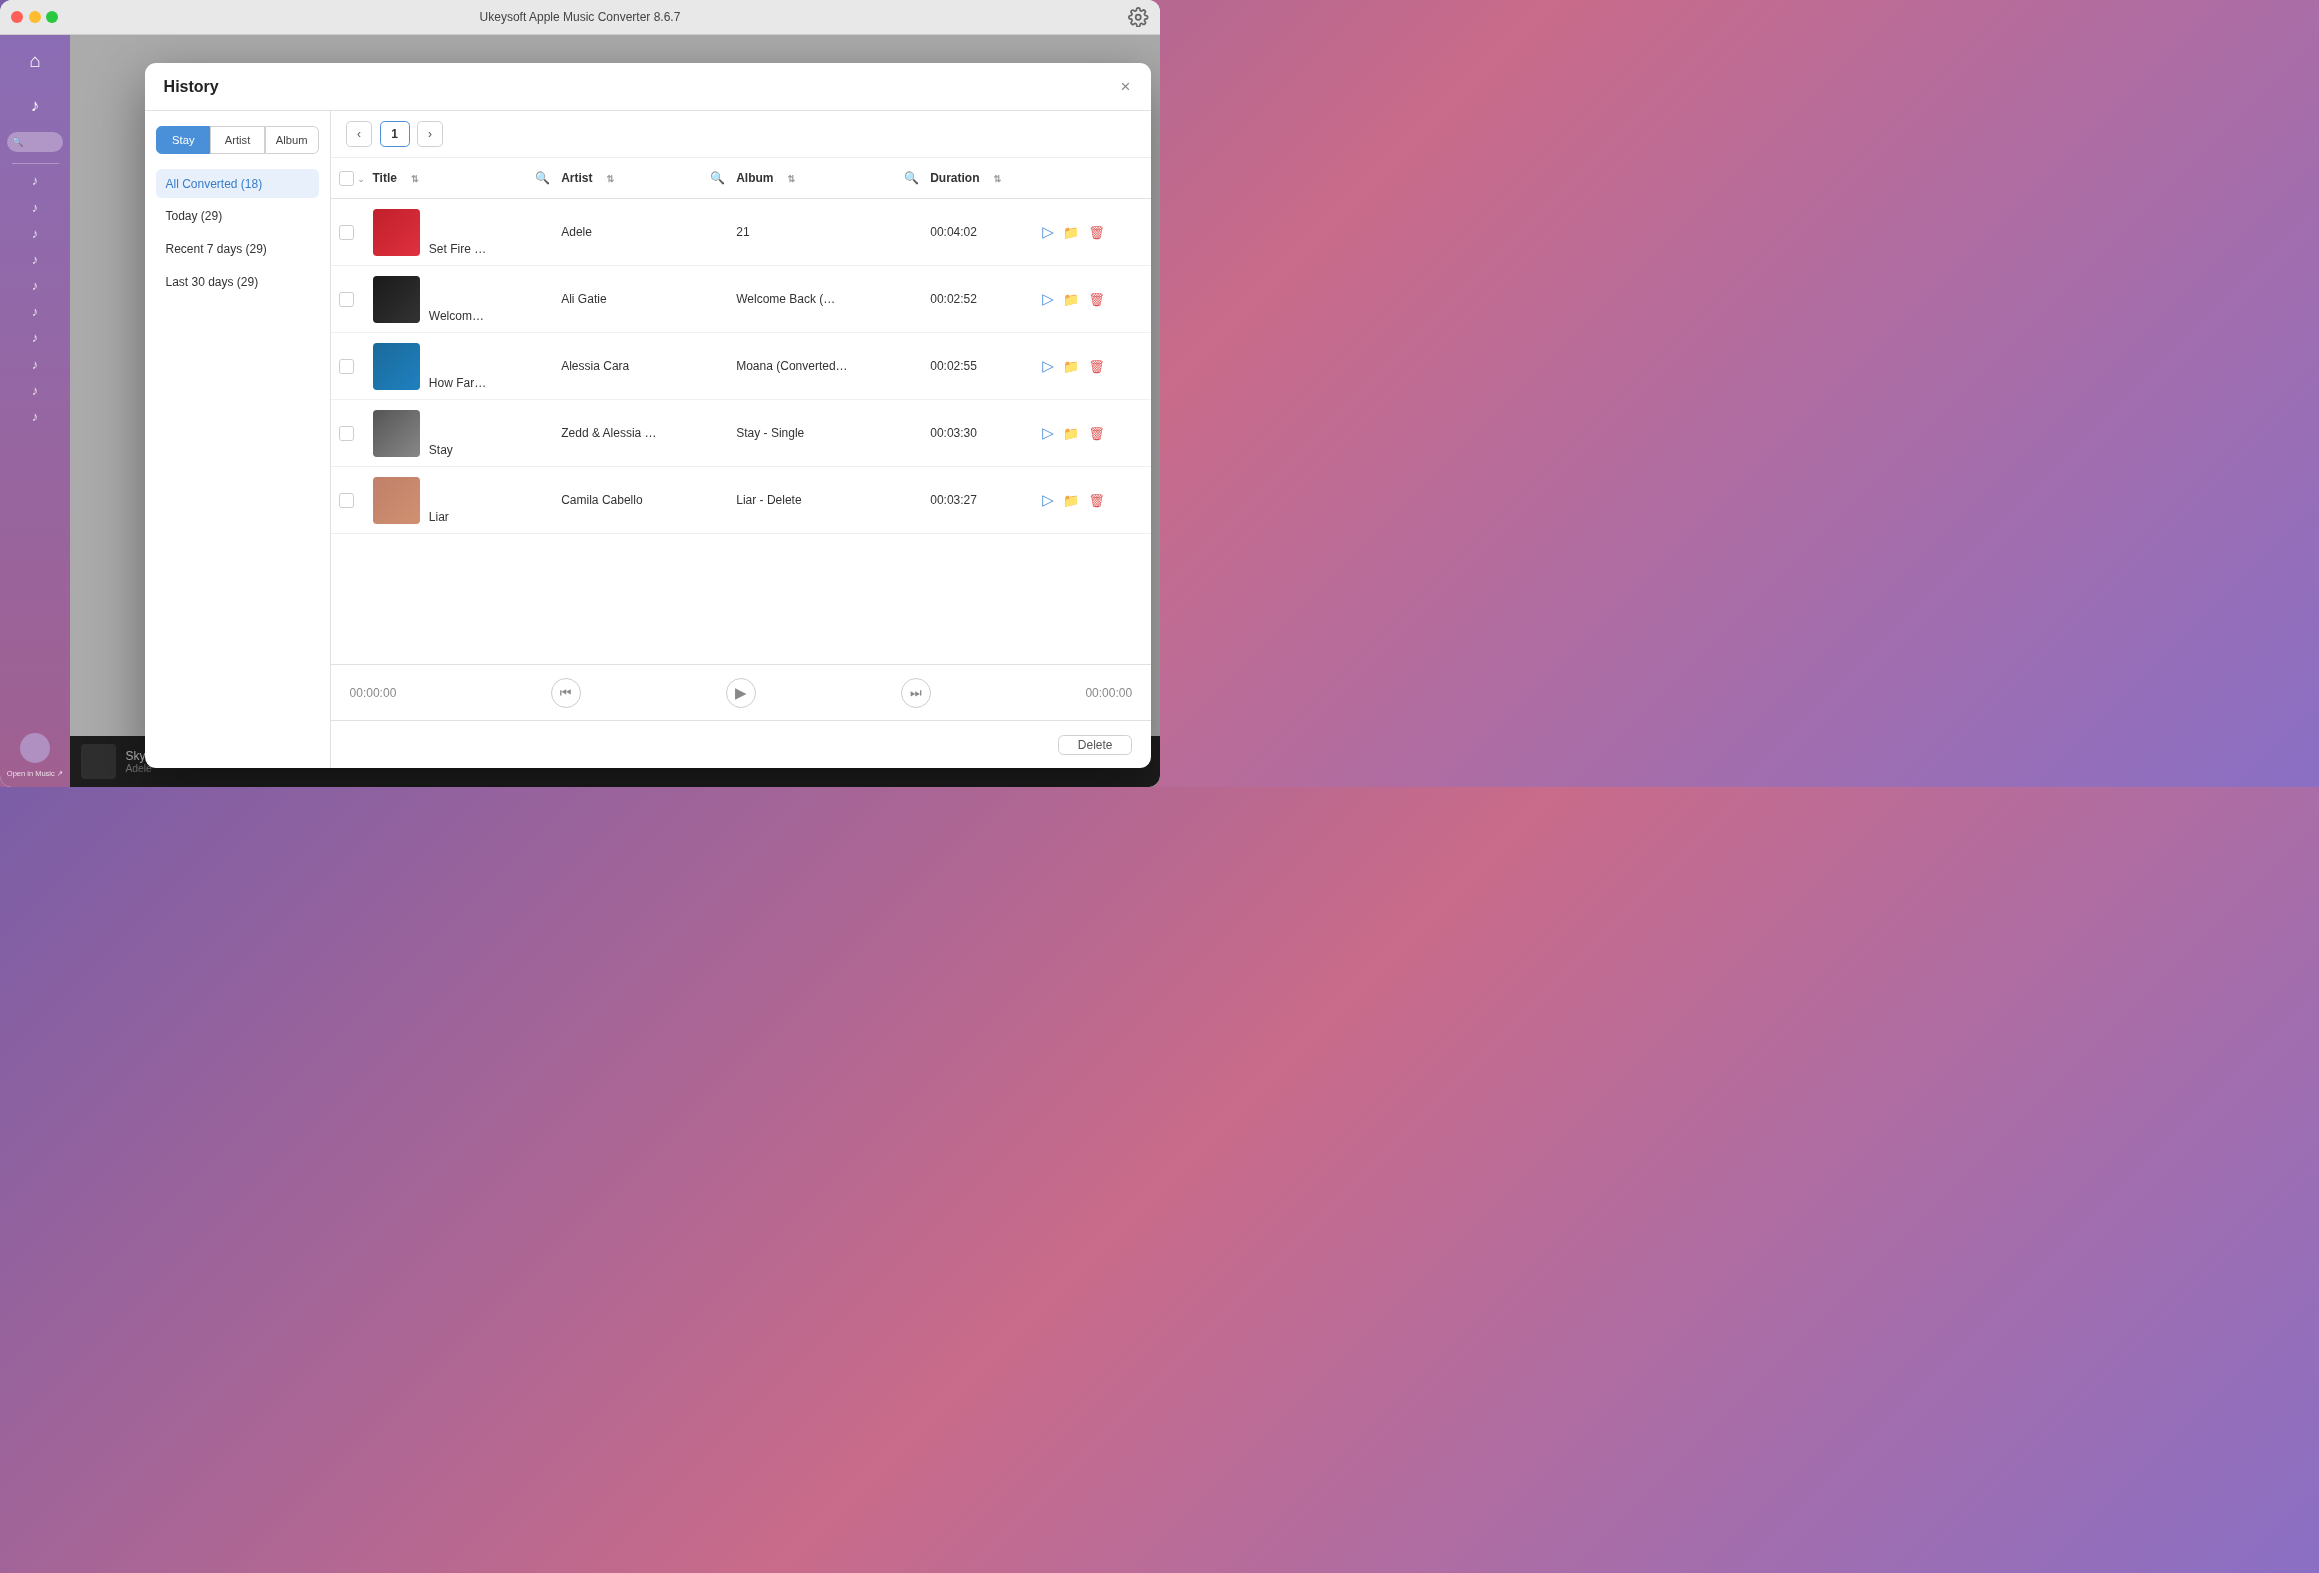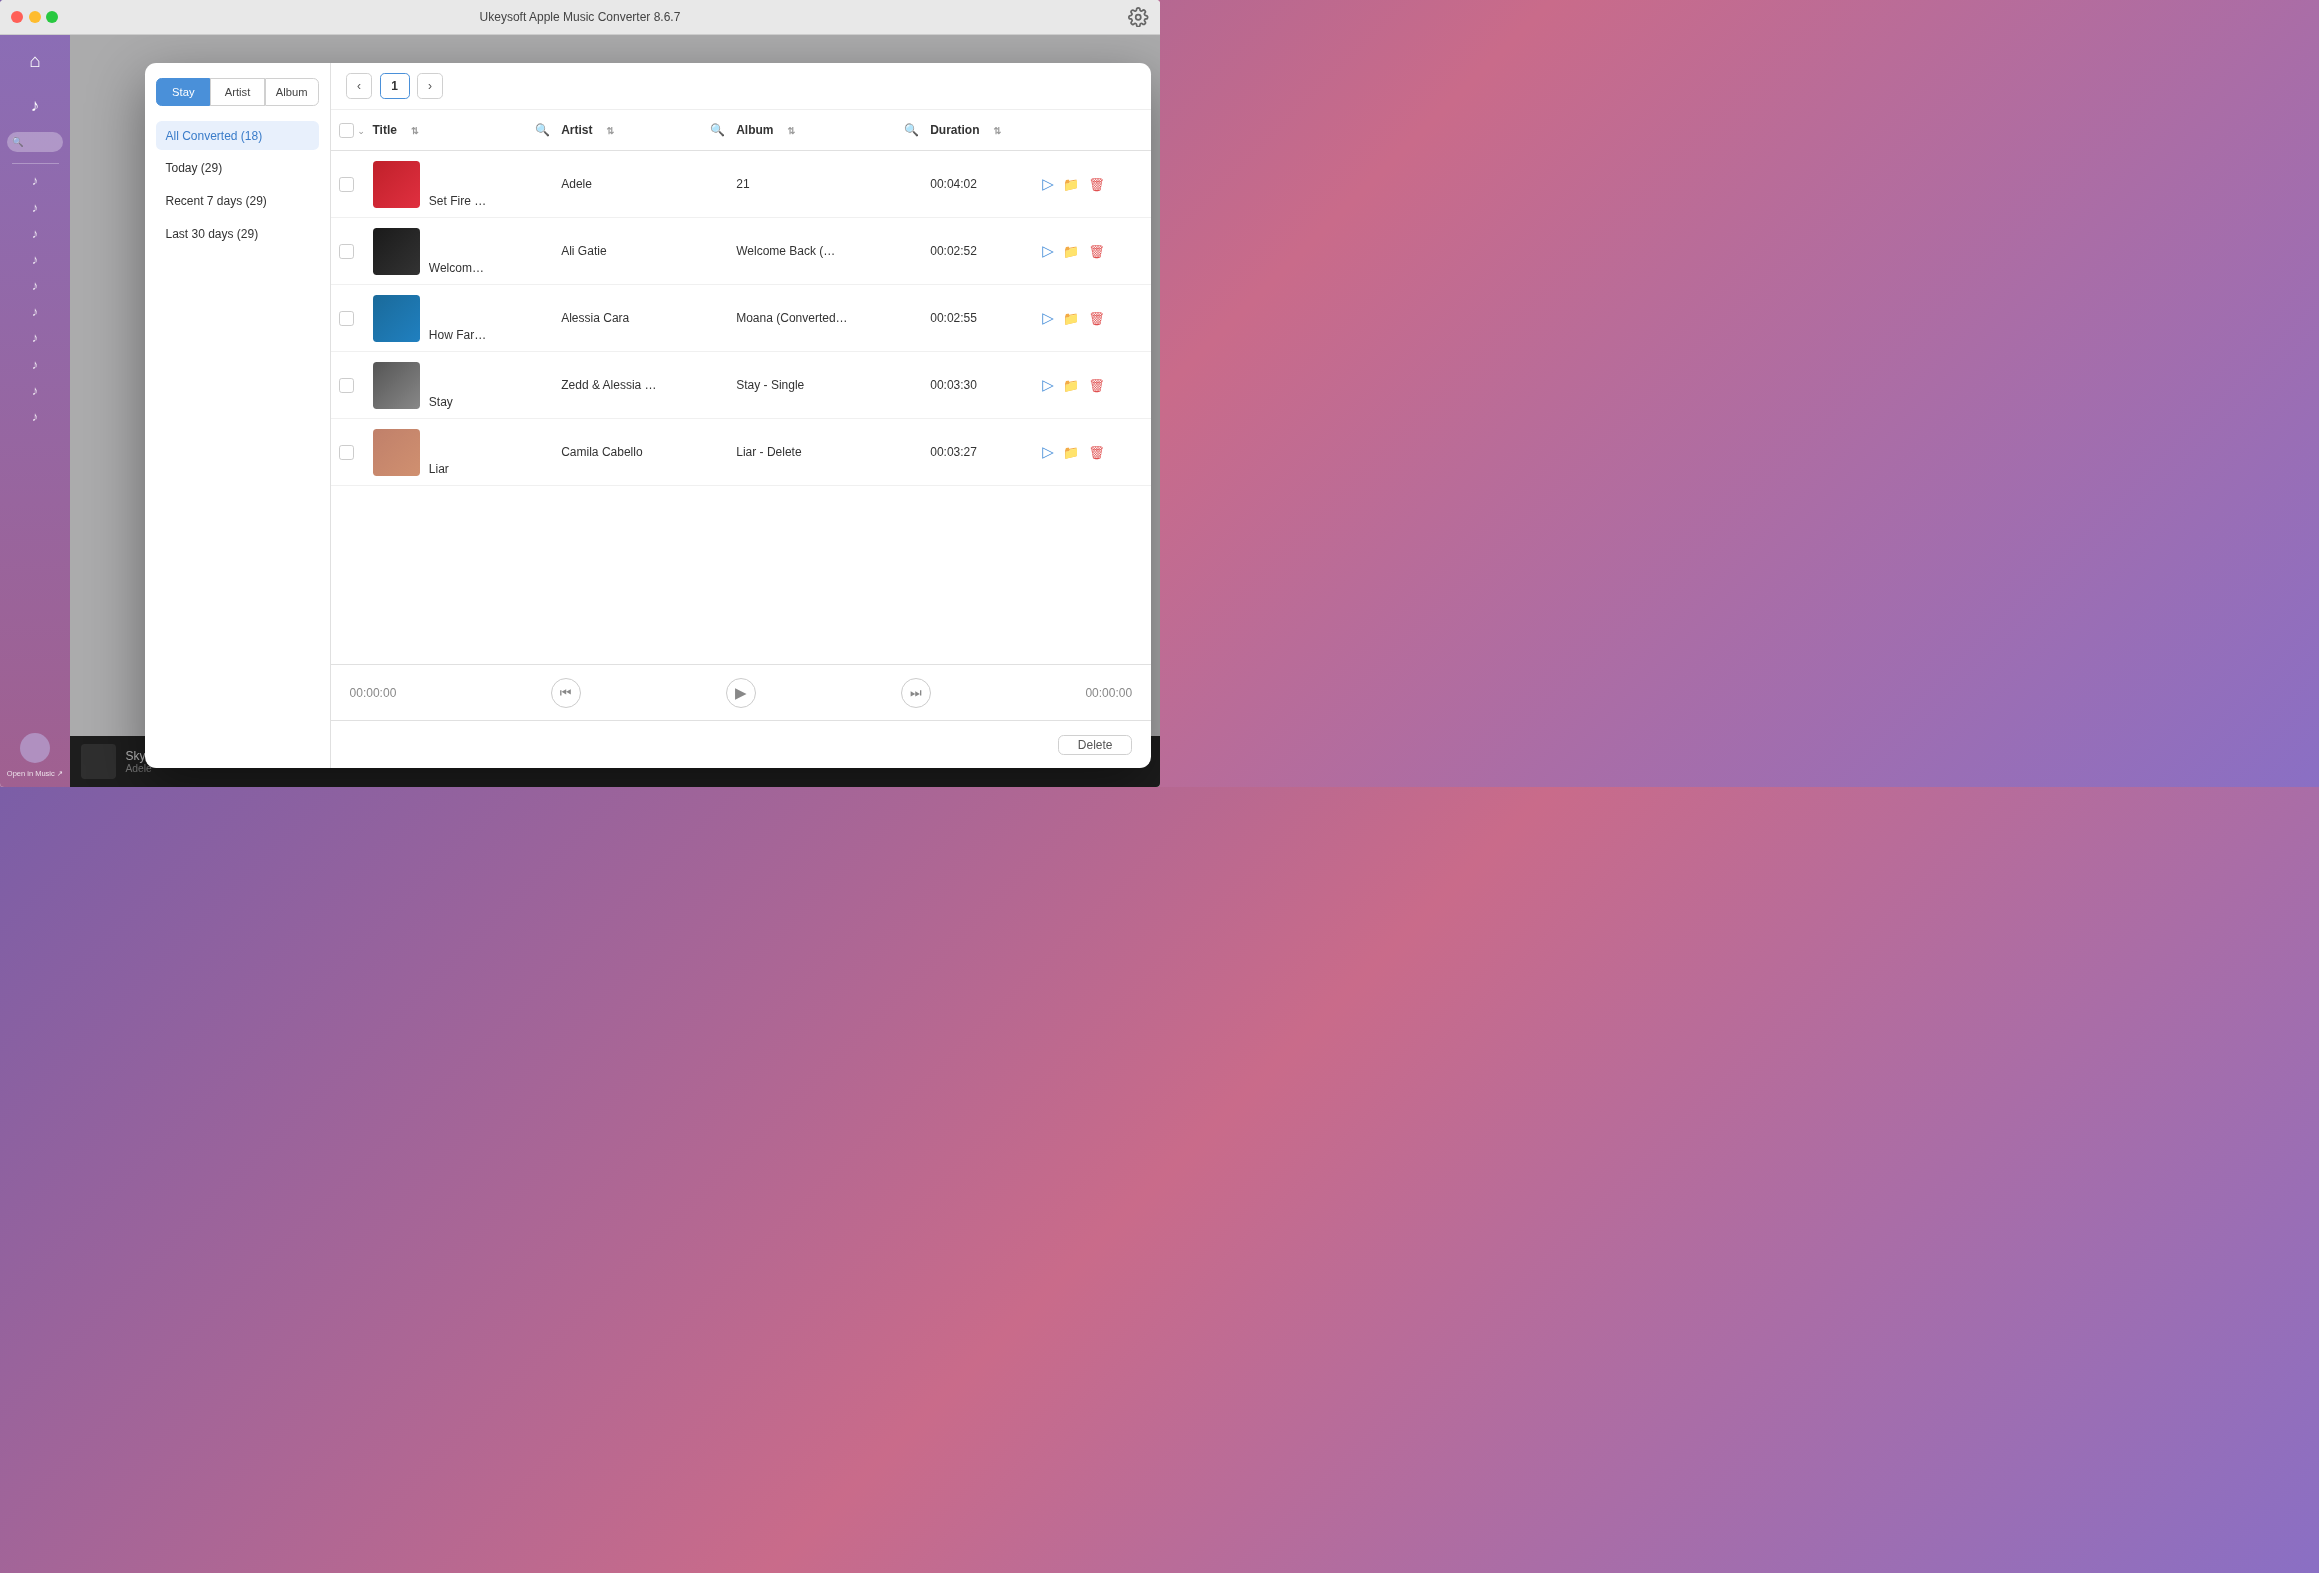--- a/index.html
+++ b/index.html
@@ -10,21 +10,21 @@
       font-family: -apple-system, BlinkMacSystemFont, 'Helvetica Neue', Arial, sans-serif;
       position: relative;
       overflow: hidden;
     }
 
     
     .window {
       position: absolute;
       top: 0; left: 0; right: 0; bottom: 0;
       background: #f0f0f0;
-      border-radius: 4px;
+      border-radius: 12px;
       overflow: hidden;
       display: flex;
       flex-direction: column;
     }
     .titlebar {
       height: 35px;
       background: #e8e8e8;
       display: flex;
       align-items: center;
       justify-content: center;
@@ -533,20 +533,24 @@
           <div style="font-size:10.3px;color:#aaa;">Adele</div>
         </div>
         <div style="font-size:11.2px;color:#aaa;">4:46</div>
         <div style="font-size:15px;color:#aaa;">•••</div>
       </div>
 
       <div class="overlay"></div>
 
       <div class="dialog">
 
+        <div class="dialog-header">
+          <span class="dialog-title">History</span>
+          <div class="dialog-close">×</div>
+        </div>
 
         <div class="dialog-body">
 
           <div class="left-panel">
             <div class="tab-group">
               <button class="tab-btn active">Stay</button>
               <button class="tab-btn">Artist</button>
               <button class="tab-btn">Album</button>
             </div>
             <div class="filter-item active">All Converted (18)</div>

